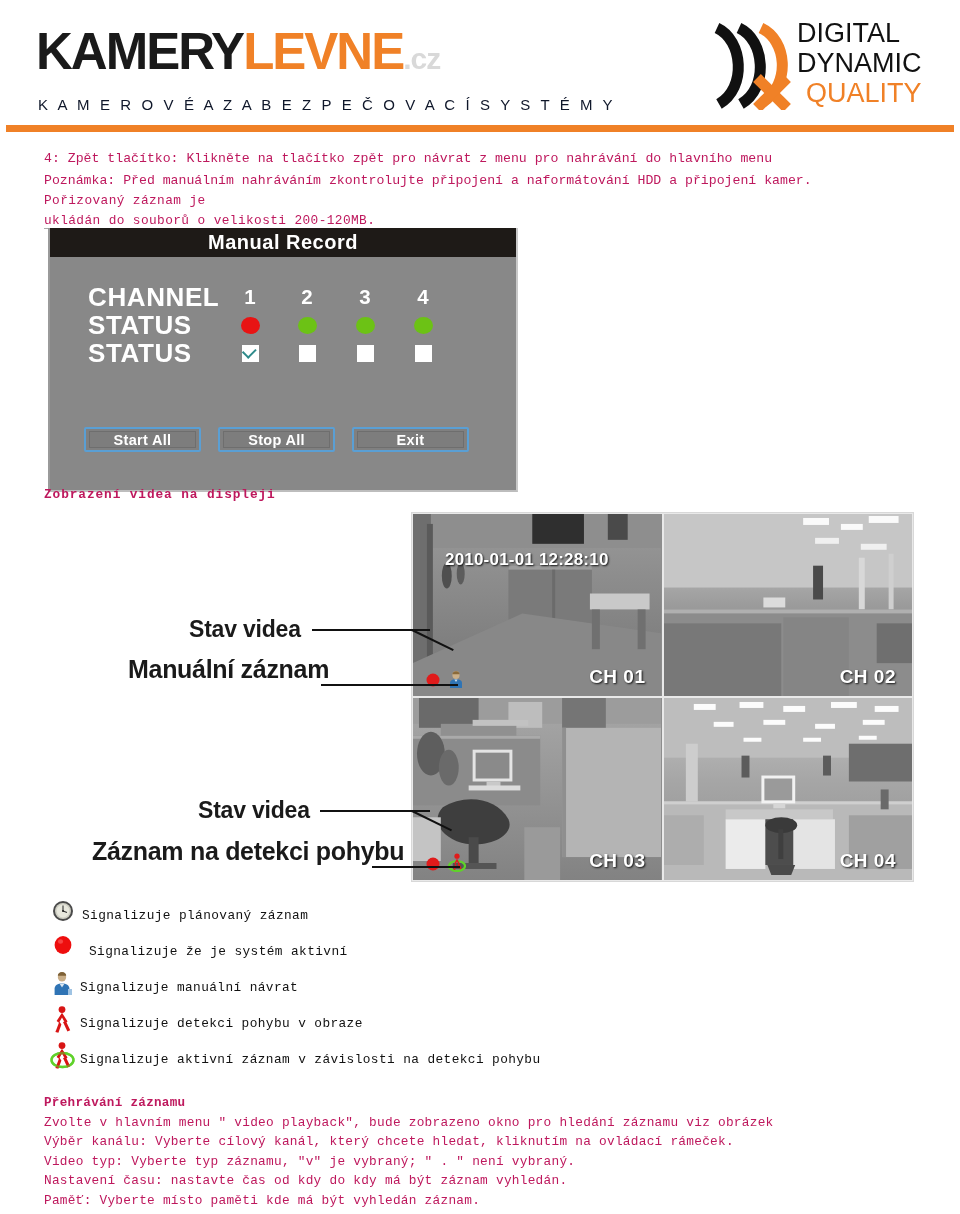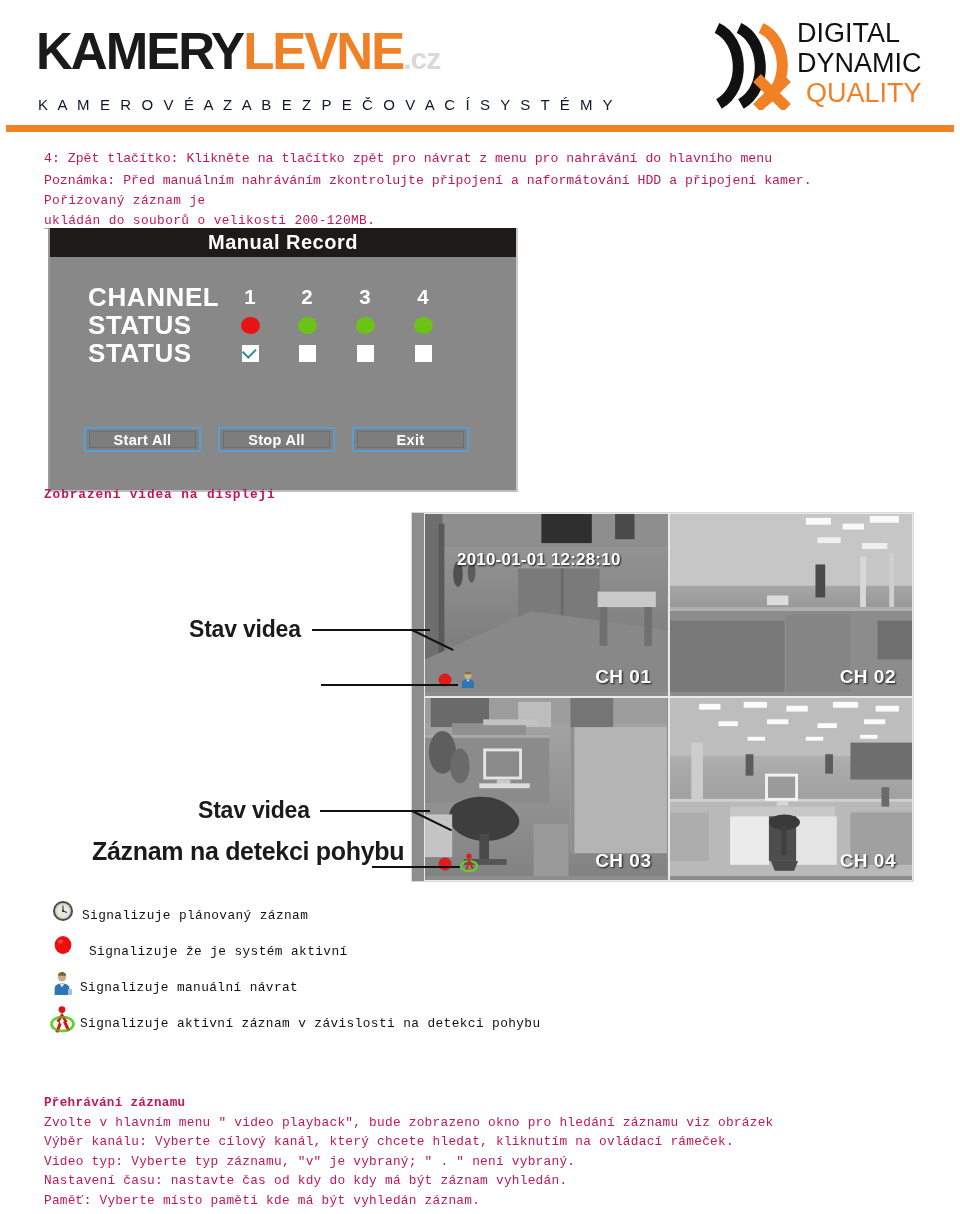--- a/index.html
+++ b/index.html
@@ -133,21 +133,20 @@
     font-weight:bold; font-size:14.5px; color:#ffffff;
     letter-spacing:0.3px;
   }
 
   
   .vgrid {
     position:absolute; left:411px; top:512px; width:503px; height:370px;
     border:1px solid #d8d8d8;
     display:grid; grid-template-columns:1fr 1fr; grid-template-rows:1fr 1fr;
     background:#8d8d8d;
-    padding-left:12px;
   }
   .cell { position:relative; overflow:hidden; border:1px solid #e9e9e9; }
   .cell-label {
     position:absolute; right:16px; bottom:8px;
     font-family:"Liberation Sans", sans-serif;
     font-weight:bold; font-size:19px; color:#ffffff;
     text-shadow: 1px 1px 2px rgba(0,0,0,.85);
     letter-spacing:0.5px;
   }
   .cell-ts {
@@ -457,20 +456,21 @@
         <rect x="218" y="92" width="8" height="20" fill="#6a6a6a"></rect>
       </svg>
       <div class="cell-label">CH 04</div>
     </div>
   </div>
 
   <div class="callout c1">Stav videa</div>
   <div class="lead" style="left:312px; top:629px; width:118px;"></div>
   <div class="lead-d" style="left:412px; top:629px; width:46px; transform:rotate(26deg);"></div>
 
+  <div class="callout c2">Manuální záznam</div>
   <div class="lead" style="left:321px; top:684px; width:137px;"></div>
 
   <div class="callout c3">Stav videa</div>
   <div class="lead" style="left:320px; top:810px; width:110px;"></div>
   <div class="lead-d" style="left:412px; top:810px; width:44px; transform:rotate(26deg);"></div>
 
   <div class="callout c4">Záznam na detekci pohybu</div>
   <div class="lead" style="left:372px; top:866px; width:88px;"></div>
 
   <div class="legend">
@@ -499,20 +499,29 @@
       <svg class="ic" viewBox="0 0 30 30">
         <ellipse cx="12" cy="8" rx="4.2" ry="4.6" fill="#c9ae88"></ellipse>
         <path d="M12 3 C9.2 3 7.8 4.8 7.8 6.8 L16.2 6.8 C16.2 4.8 14.8 3 12 3 Z" fill="#7e6136"></path>
         <path d="M4.6 26 L4.6 19.6 C4.6 16.2 7.8 14.4 12 14.4 C16.2 14.4 19.4 16.2 19.4 19.6 L19.4 26 Z" fill="#2f74b5"></path>
         <path d="M9.6 14.7 L12 18.4 L14.4 14.7 Z" fill="#dbe7f2"></path>
         <rect x="18" y="20" width="4" height="6" fill="#9fc3e3"></rect>
       </svg>
       <div class="tx" style="left:30px;">Signalizuje manuální návrat</div>
     </div>
 
+    <div class="lrow">
+      <svg class="ic" viewBox="0 0 30 30">
+        <circle cx="12" cy="4.6" r="3.4" fill="#d81414"></circle>
+        <path d="M12 7.8 L6.6 16 L9 17.8 L12 12.6 L15 18 L17.6 16.4 Z" fill="#d81414"></path>
+        <path d="M9.4 16.6 L5.4 27 L8.4 27.8 L11.4 19.4 Z" fill="#d81414"></path>
+        <path d="M13 17 L17.4 26.4 L20.2 25.2 L16 16.2 Z" fill="#d81414"></path>
+      </svg>
+      <div class="tx" style="left:30px;">Signalizuje detekci pohybu v obraze</div>
+    </div>
 
     <div class="lrow">
       <svg class="ic" viewBox="0 0 30 30">
         <ellipse cx="12.5" cy="19" rx="11" ry="7" fill="none" stroke="#5fd22a" stroke-width="2.4"></ellipse>
         <circle cx="12" cy="4.6" r="3.4" fill="#d81414"></circle>
         <path d="M12 7.8 L6.6 16 L9 17.8 L12 12.6 L15 18 L17.6 16.4 Z" fill="#d81414"></path>
         <path d="M9.4 16.6 L5.4 27 L8.4 27.8 L11.4 19.4 Z" fill="#d81414"></path>
         <path d="M13 17 L17.4 26.4 L20.2 25.2 L16 16.2 Z" fill="#d81414"></path>
         <ellipse cx="12.5" cy="19" rx="11" ry="7" fill="none" stroke="#5fd22a" stroke-width="2.4" opacity=".55"></ellipse>
       </svg>

